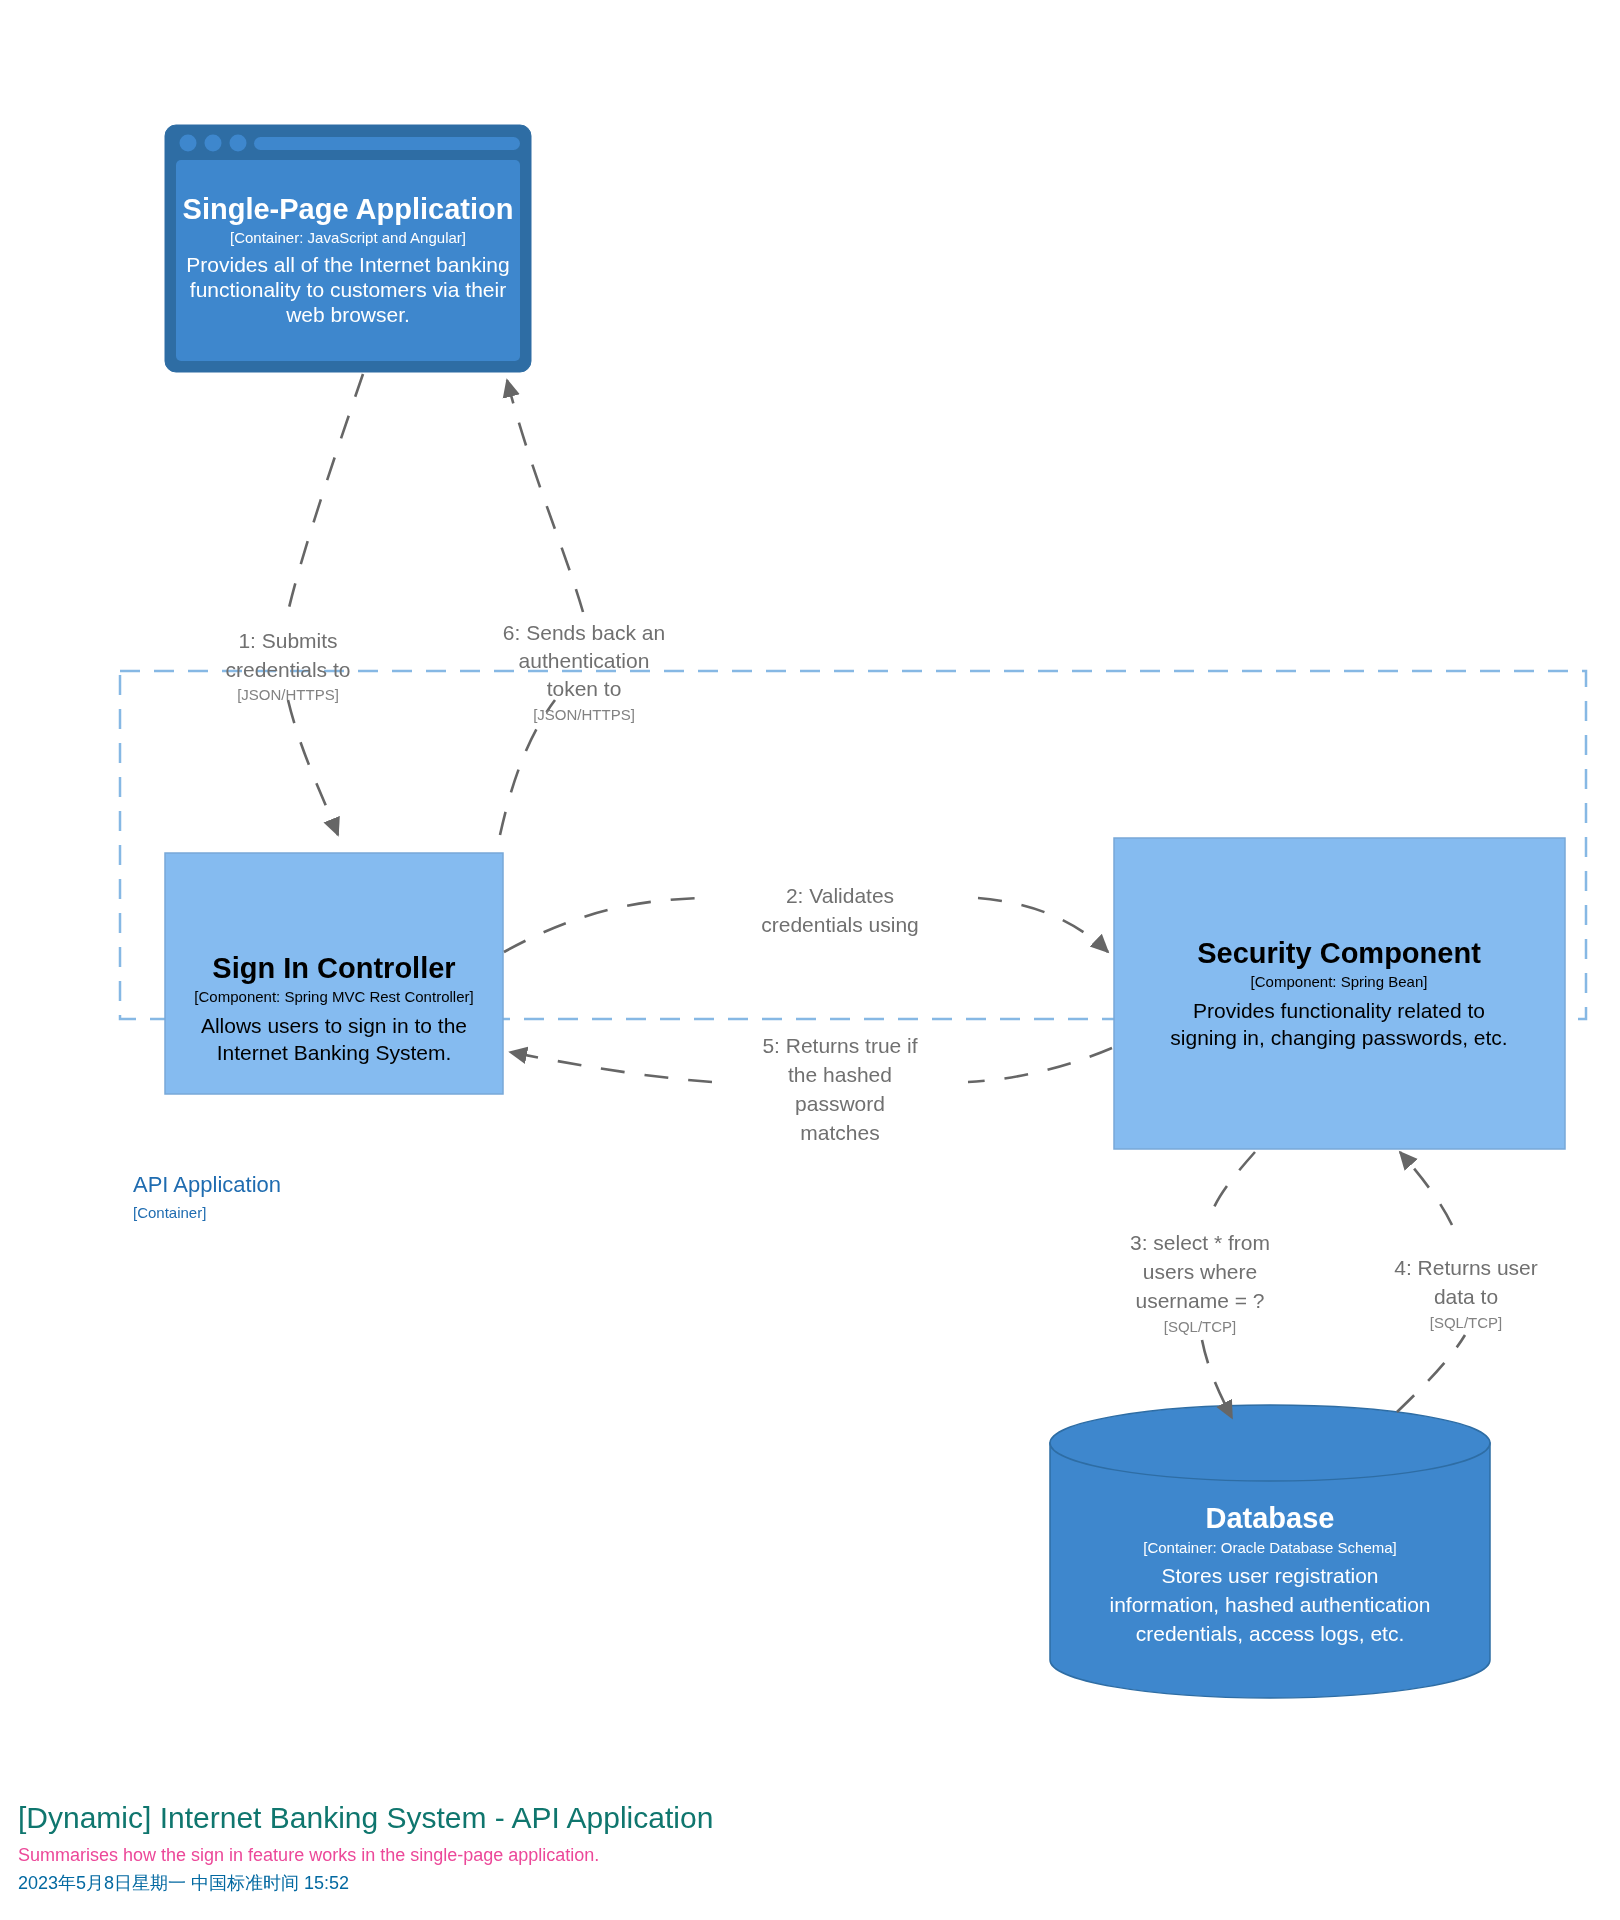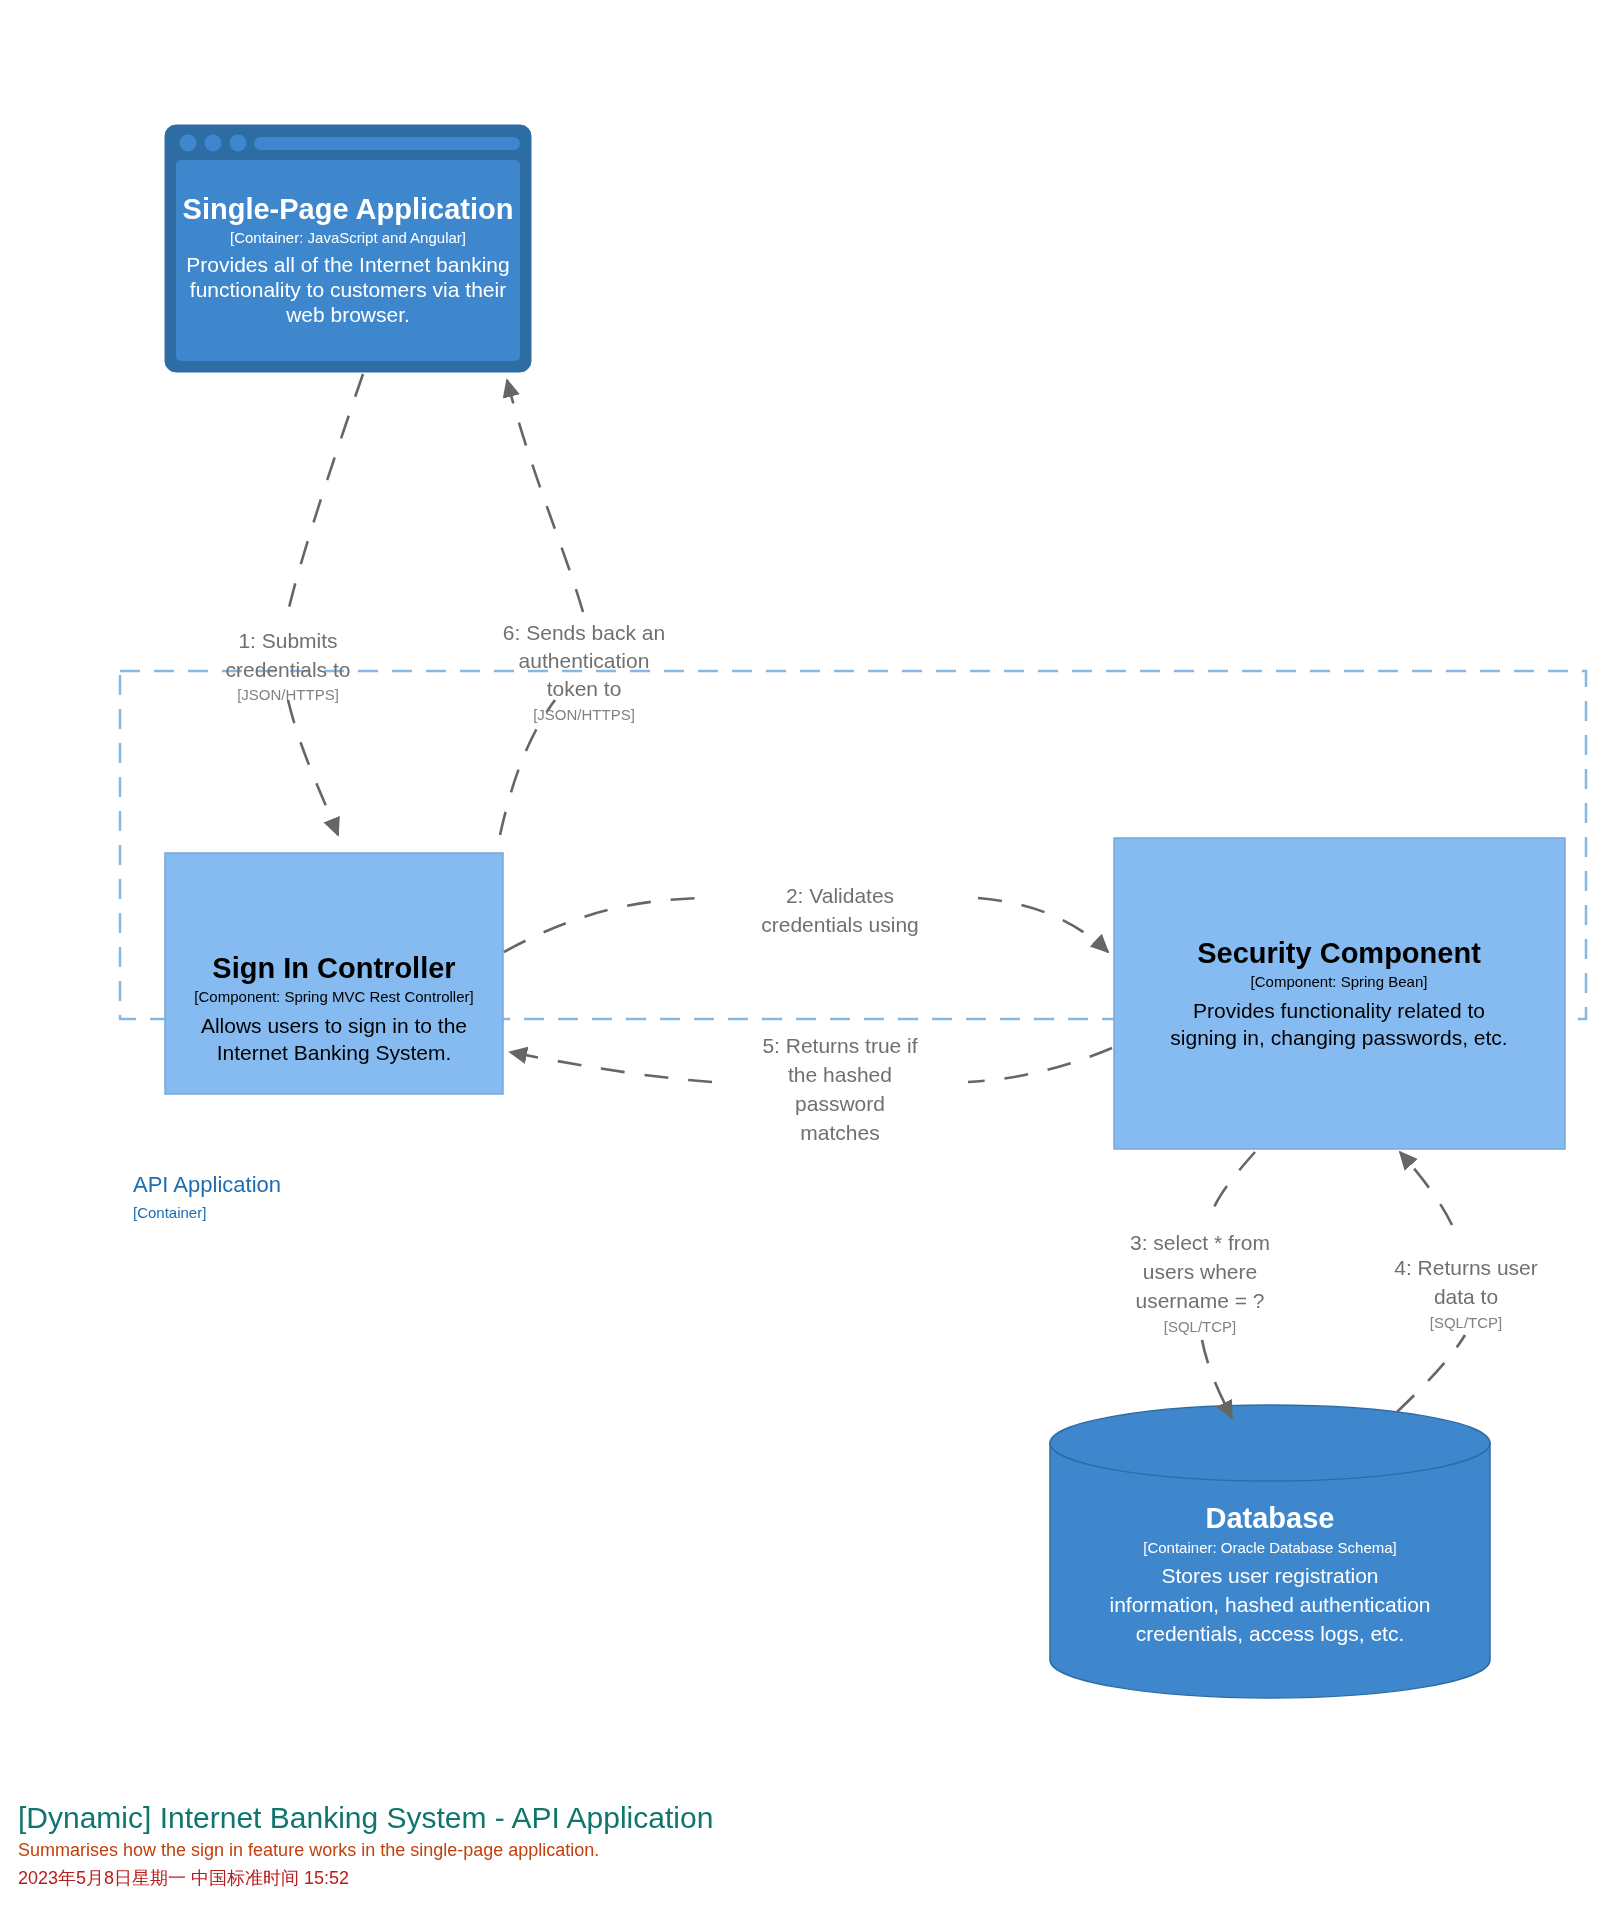--- a/index.html
+++ b/index.html
@@ -63,27 +63,28 @@
     width: 1400px;
   }
   .footer-title {
     font-size: 30px;
     color: #0f766e;
     line-height: 1.22;
     white-space: nowrap;
   }
   .footer-sub {
     font-size: 18px;
-    color: #c2410c;
+    color: #ec4899;
     line-height: 1.45;
+    margin-top: 5px;
     white-space: nowrap;
   }
   .footer-date {
     font-size: 18px;
-    color: #b91c1c;
+    color: #0369a1;
     line-height: 1.45;
     margin-top: 2px;
     white-space: nowrap;
   }
 </style>
 </head>
 <body>
 
 <div id="stage">
 

